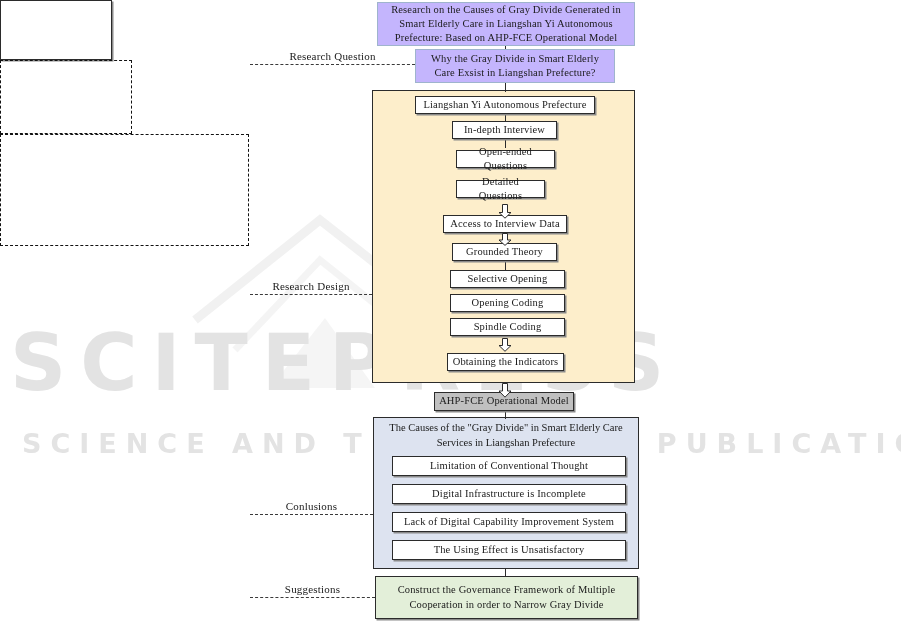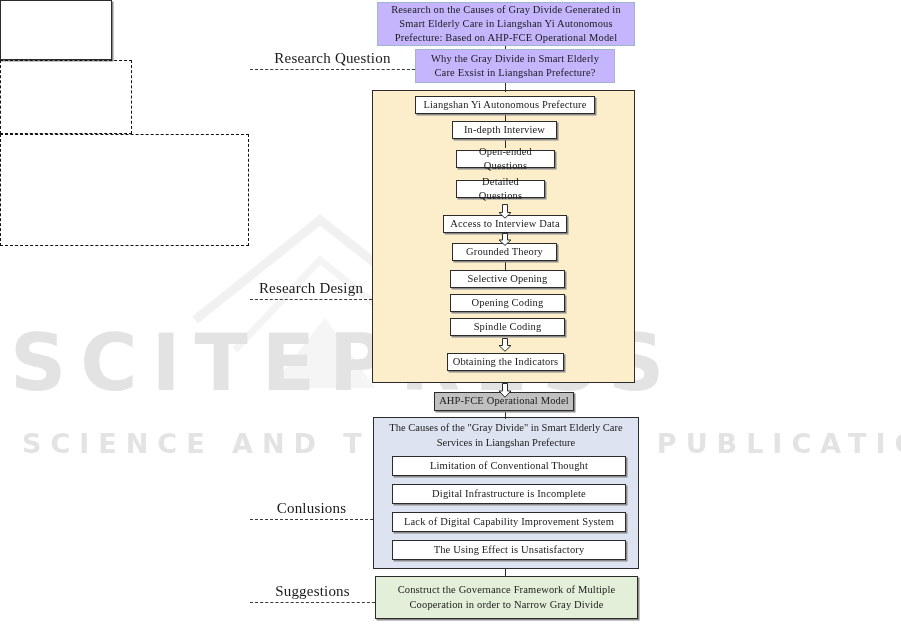--- a/index.html
+++ b/index.html
@@ -113,21 +113,21 @@
 
   
   .rail{
     position:absolute;
     z-index:3;
     display:flex;
     flex-direction:column;
     align-items:center;
   }
   .rail .rail-label{
-    font-size:15px;
+    font-size:11px;
     letter-spacing:.2px;
     white-space:nowrap;
     margin-bottom:2px;
   }
   .rail .rail-dash{
     border-top:1.5px dashed #3a3a3a;
     width:100%;
   }
   .rail-wrap{position:absolute;z-index:3;}
 </style>

